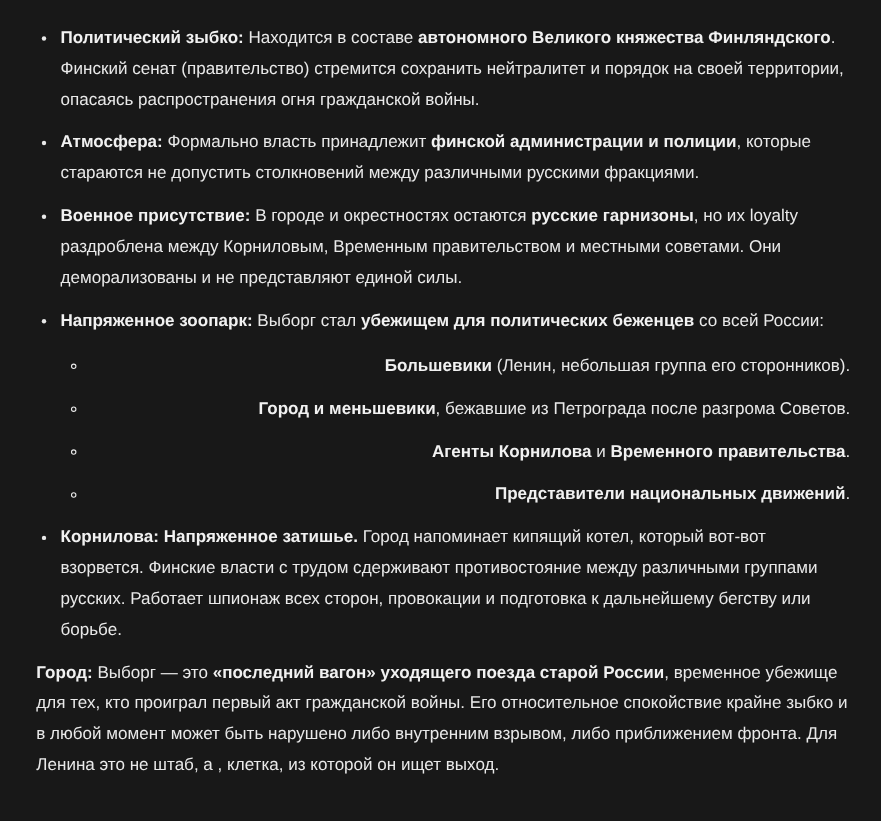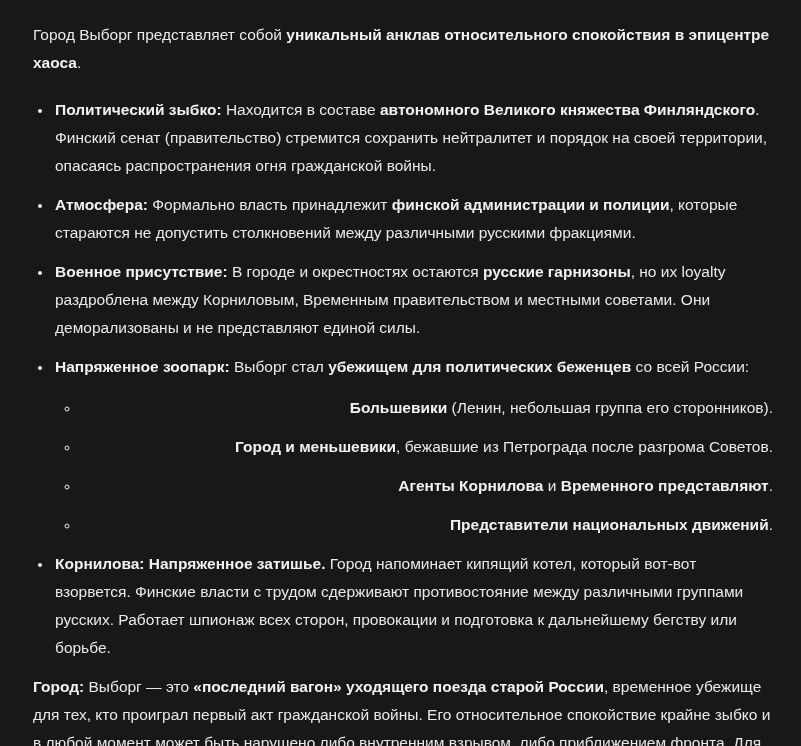--- a/index.html
+++ b/index.html
@@ -32,27 +32,26 @@
     text-align:right;
   }
   ul.sub>li{margin-bottom:11px;padding-left:2px;}
   li::marker{color:#e9e9e9;font-size:0.85em;}
   p.summary{margin:0;}
 </style>
 </head>
 <body>
 
 <div class="content">
-  <p>Город Выборг представляет собой <strong>уникальный анклав относительного спокойствия в эпицентре хаоса</strong>.</p>
   <ul class="main">
       <li><strong>Политический зыбко:</strong> Находится в составе <strong>автономного Великого княжества Финляндского</strong>. Финский сенат (правительство) стремится сохранить нейтралитет и порядок на своей территории, опасаясь распространения огня гражданской войны.</li>
       <li><strong>Атмосфера:</strong> Формально власть принадлежит <strong>финской администрации и полиции</strong>, которые стараются не допустить столкновений между различными русскими фракциями.</li>
       <li><strong>Военное присутствие:</strong> В городе и окрестностях остаются <strong>русские гарнизоны</strong>, но их loyalty раздроблена между Корниловым, Временным правительством и местными советами. Они деморализованы и не представляют единой силы.</li>
       <li><strong>Напряженное зоопарк:</strong> Выборг стал <strong>убежищем для политических беженцев</strong> со всей России:<ul class="sub">
           <li><strong>Большевики</strong> (Ленин, небольшая группа его сторонников).</li>
           <li><strong>Город и меньшевики</strong>, бежавшие из Петрограда после разгрома Советов.</li>
-          <li><strong>Агенты Корнилова</strong> и <strong>Временного представляют</strong>.</li>
+          <li><strong>Агенты Корнилова</strong> и <strong>Временного правительства</strong>.</li>
           <li><strong>Представители национальных движений</strong>.</li>
         </ul></li>
       <li><strong>Корнилова: Напряженное затишье.</strong> Город напоминает кипящий котел, который вот-вот взорвется. Финские власти с трудом сдерживают противостояние между различными группами русских. Работает шпионаж всех сторон, провокации и подготовка к дальнейшему бегству или борьбе.</li>
     </ul>
   <p class="summary"><strong>Город:</strong> Выборг — это <strong>«последний вагон» уходящего поезда старой России</strong>, временное убежище для тех, кто проиграл первый акт гражданской войны. Его относительное спокойствие крайне зыбко и в любой момент может быть нарушено либо внутренним взрывом, либо приближением фронта. Для Ленина это не штаб, а , клетка, из которой он ищет выход.</p>
 </div>
 
 </body></html>

